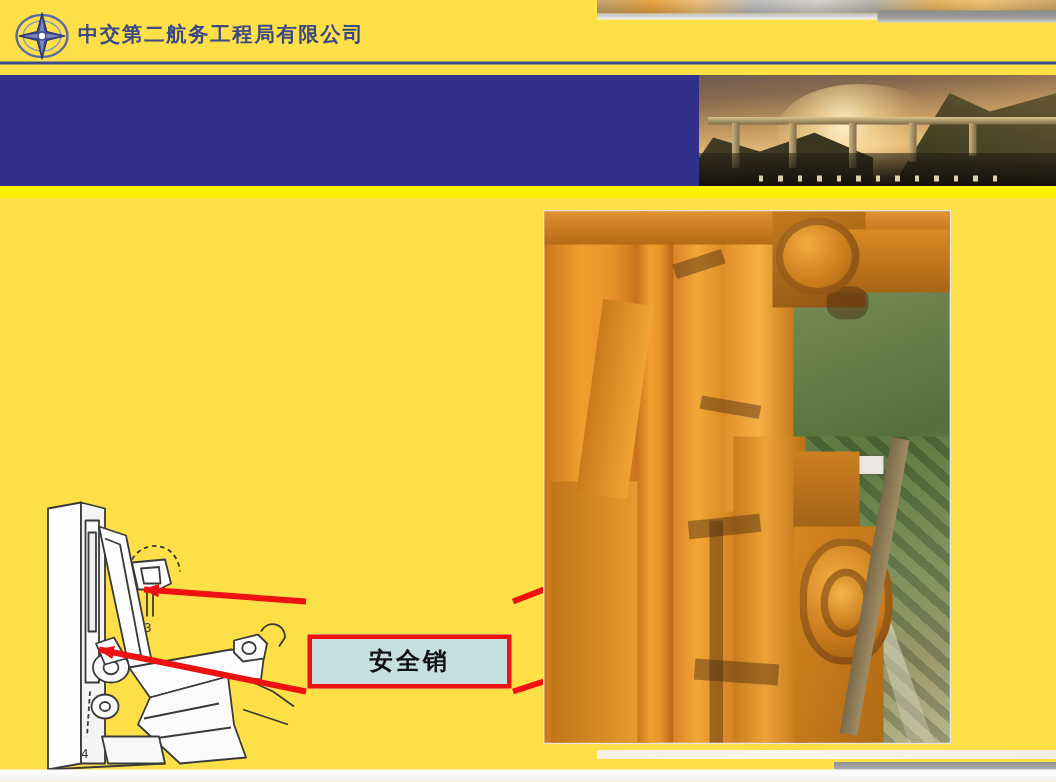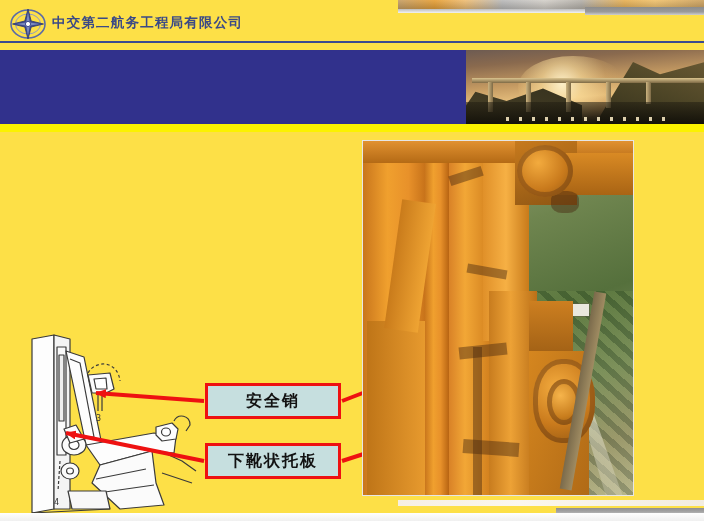--- a/index.html
+++ b/index.html
@@ -64,21 +64,21 @@
     font-family:"DejaVu Sans","Liberation Sans",sans-serif;letter-spacing:.5px;}
 
   
   .schematic{position:absolute;left:14px;top:333px;width:190px;height:182px;}
 
   
   .connectors{position:absolute;left:0;top:330px;width:704px;height:191px;}
 
   
   .callout{position:absolute;border:3px solid #ee1111;background:#c6dfdf;
-    box-sizing:border-box;display:flex;align-items:center;justify-content:center;}
+    box-sizing:border-box;display:flex;align-items:center;justify-content:center;margin-top:40px;}
   .callout span{color:#121212;font-size:16px;font-weight:bold;letter-spacing:2px;
     font-family:"DejaVu Sans","Liberation Sans",sans-serif;}
   #callout-1{left:205px;top:383px;width:136px;height:36px;}
   #callout-2{left:205px;top:443px;width:136px;height:36px;}
 
   
   .photo{position:absolute;left:362px;top:140px;width:272px;height:356px;
     overflow:hidden;background:#d98b2b;border:1px solid #e6e6e6;box-sizing:border-box;}
   .ph-sky{position:absolute;left:140px;top:0;width:132px;height:356px;
     background:linear-gradient(160deg,#8f9f74 0%,#6f854f 22%,#55703c 46%,
@@ -205,23 +205,20 @@
       <path d="M342 71 L438 34" stroke="#ee1111" stroke-width="4" fill="none" marker-end="url(#ah)"></path>
 
       <path d="M204 131 L66 103" stroke="#ee1111" stroke-width="4" fill="none" marker-end="url(#ah)"></path>
 
       <path d="M342 131 L450 96" stroke="#ee1111" stroke-width="4" fill="none" marker-end="url(#ah)"></path>
     </svg>
   </div>
 
   <div class="callout" id="callout-1">
     <span>安全销</span>
-  </div>
-  <div class="callout" id="callout-2">
-    <span>下靴状托板</span>
   </div>
 
   <div class="photo">
     <div class="ph-sky"></div>
     <div class="ph-sky2"></div>
     <div class="ph-road"></div>
     <div class="ph-house"></div>
 
     <div class="beam" style="left:0;top:0;width:70px;height:356px;"></div>
     <div class="beam" style="left:62px;top:0;width:24px;height:356px;"></div>

